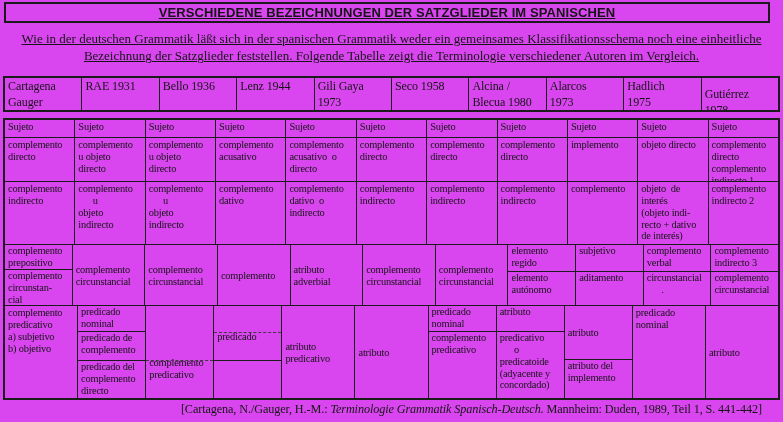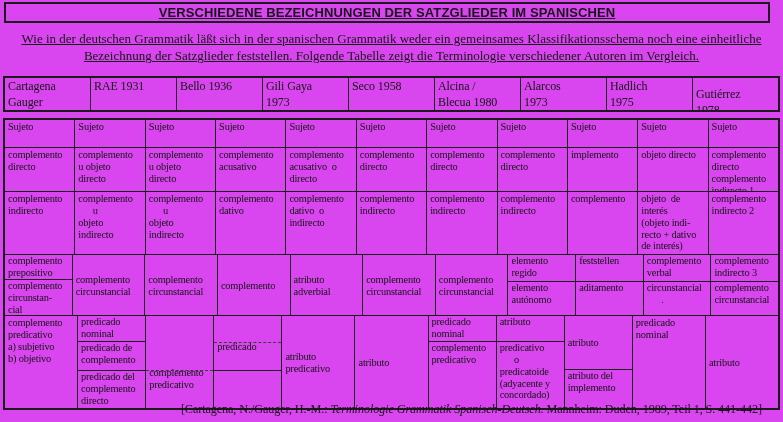--- a/index.html
+++ b/index.html
@@ -42,21 +42,21 @@
   .main { top:118px; }
   .row { display:flex; border-bottom:1px solid #1b1b1b; }
   .row:last-child { border-bottom:none; }
   .cell {
     flex:1 1 0; border-right:1px solid #1b1b1b;
     padding:1px 2px 0 3px; font-size:10.4px; line-height:1.14;
     letter-spacing:-0.2px; white-space:pre-wrap; overflow:hidden;
   }
   .cell:last-child { border-right:none; }
 
-  .r-sujeto    { height:28px; }
+  .r-sujeto    { height:18px; }
   .r-directo   { height:44px; }
   .r-indirecto { height:63px; }
   .r-circ      { height:61px; }
   .r-pred      { height:92px; }
 
   .split { padding:0; display:flex; flex-direction:column; }
   .sub {
     padding:0 2px 0 3px; border-bottom:1px solid #1b1b1b;
     white-space:pre-wrap; overflow:hidden; flex:0 0 auto;
   }
@@ -87,20 +87,21 @@
     <span class="title">VERSCHIEDENE BEZEICHNUNGEN DER SATZGLIEDER IM SPANISCHEN</span>
   </div>
 
   <div class="intro">Wie in der deutschen Grammatik läßt sich in der spanischen Grammatik weder ein gemeinsames Klassifikationsschema noch eine einheitliche Bezeichnung der Satzglieder feststellen. Folgende Tabelle zeigt die Terminologie verschiedener Autoren im Vergleich.</div>
 
   <div class="tbl authors">
     <div class="hcell">Cartagena
 Gauger</div>
     <div class="hcell">RAE 1931</div>
     <div class="hcell">Bello 1936</div>
+    <div class="hcell">Lenz 1944</div>
     <div class="hcell">Gili Gaya
 1973</div>
     <div class="hcell">Seco 1958</div>
     <div class="hcell">Alcina /
 Blecua 1980</div>
     <div class="hcell">Alarcos
 1973</div>
     <div class="hcell">Hadlich
 1975</div>
     <div class="hcell">Gutiérrez
@@ -202,21 +203,21 @@
 circunstancial</div>
       <div class="cell vc">complemento
 circunstancial</div>
       <div class="cell split">
         <div class="sub h27">elemento
 regido</div>
         <div class="sub">elemento
 autónomo</div>
       </div>
       <div class="cell split">
-        <div class="sub h27">feststellen</div>
+        <div class="sub h27">subjetivo</div>
         <div class="sub">aditamento</div>
       </div>
       <div class="cell split">
         <div class="sub h27">complemento
 verbal</div>
         <div class="sub">circunstancial
       .</div>
       </div>
       <div class="cell split">
         <div class="sub h27">complemento

